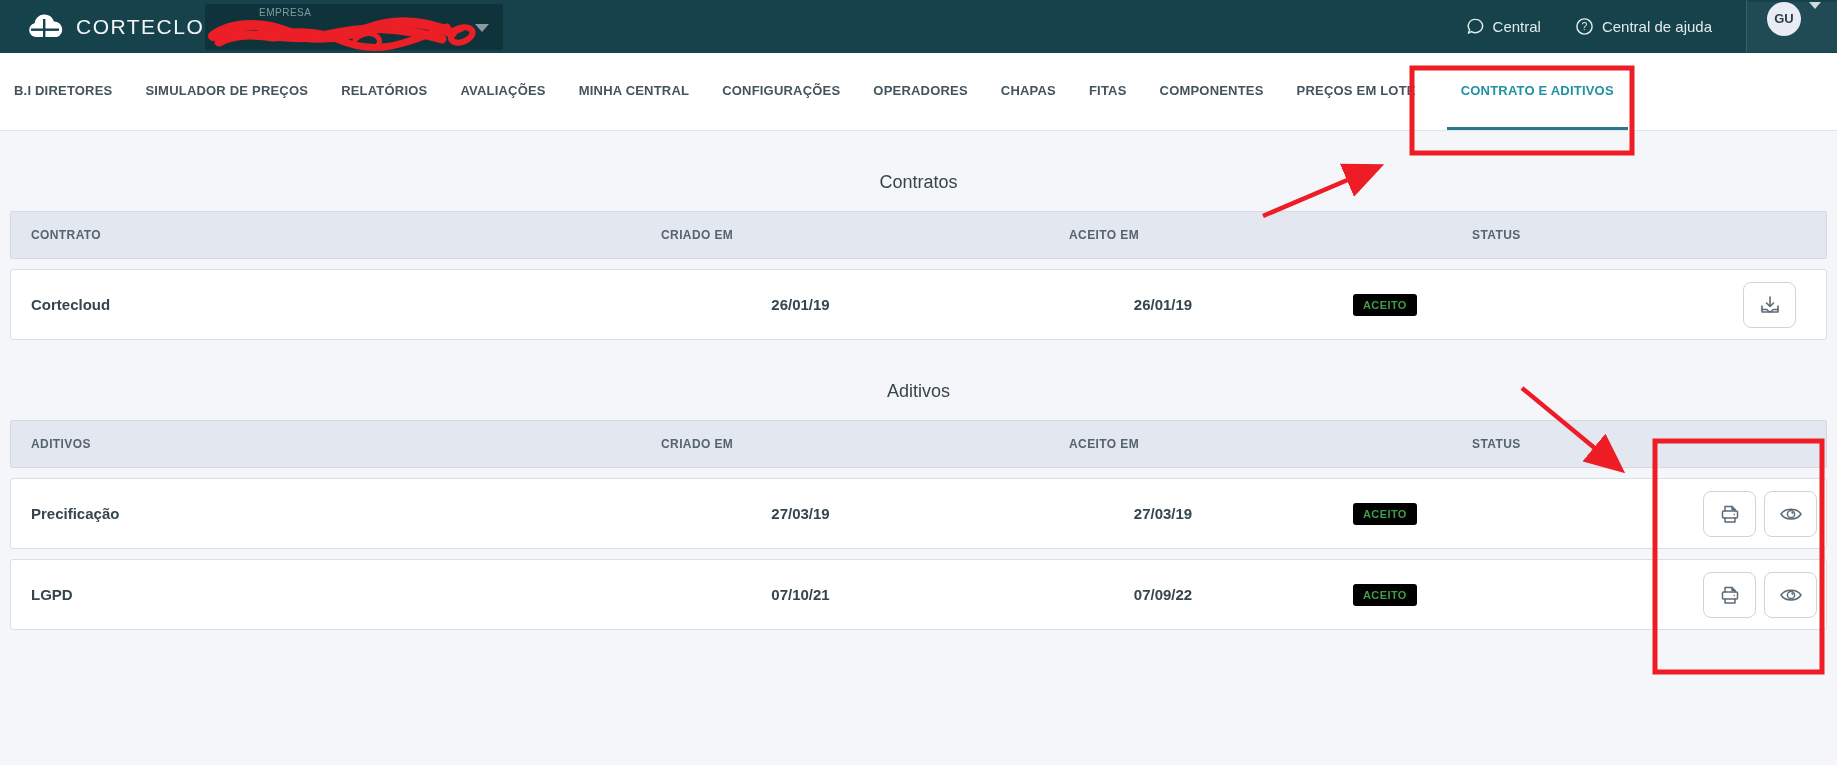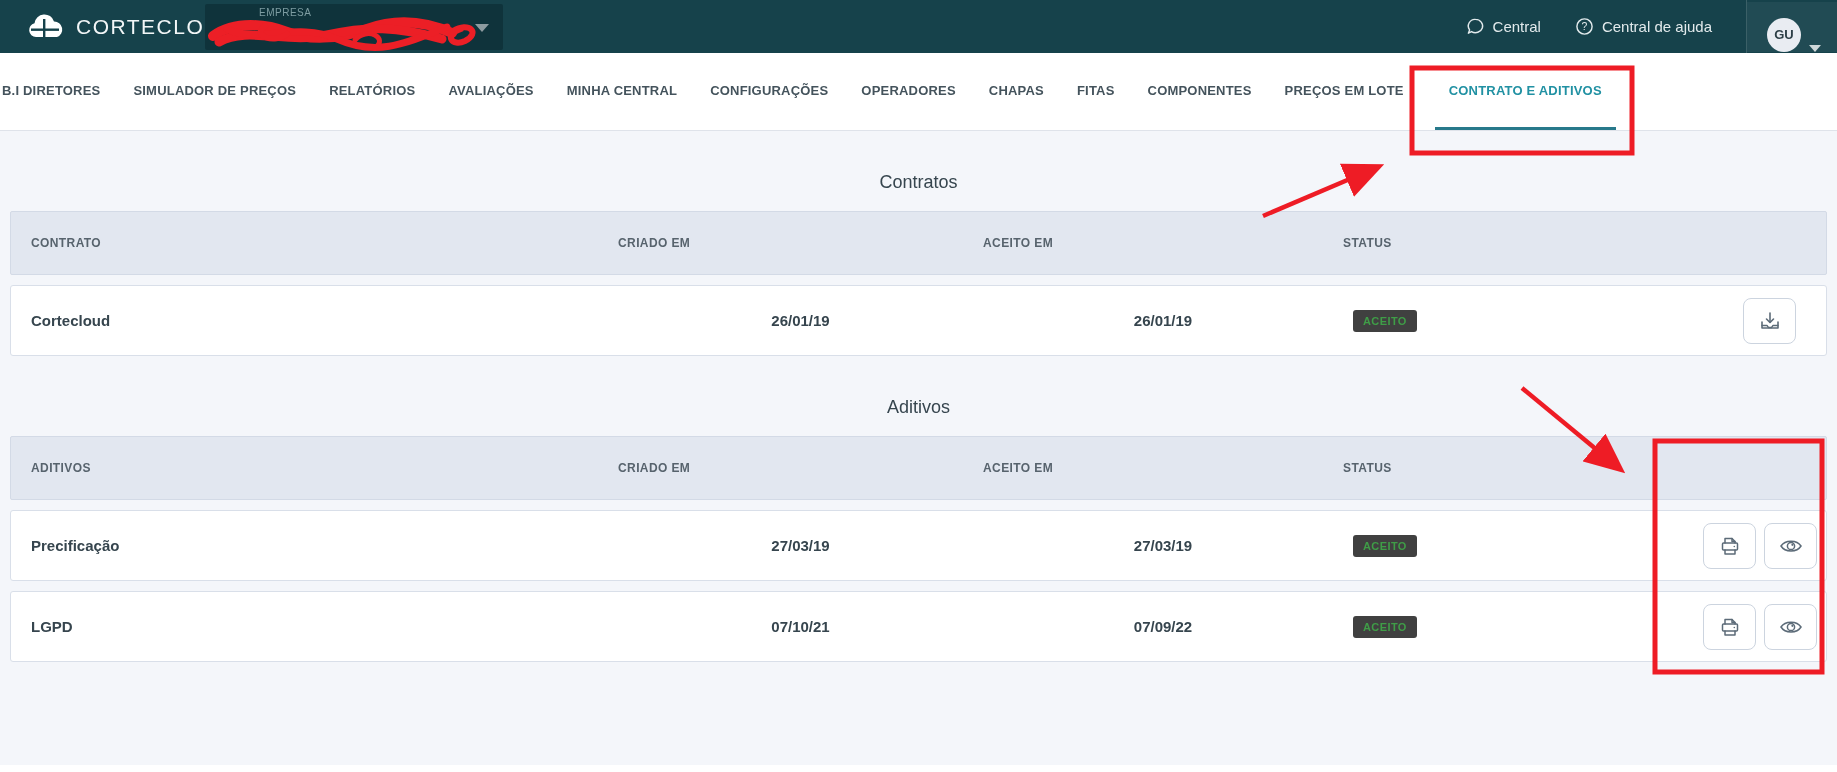--- a/index.html
+++ b/index.html
@@ -65,21 +65,21 @@
     color: #e2eaec;
     cursor: pointer;
     margin-right: 34px;
   }
   .top-link svg { margin-right: 8px; }
   .topbar-divider {
     width: 1px; height: 53px;
     background: rgba(255,255,255,.16);
   }
   .avatar-wrap {
-    display: flex; align-items: flex-end;
+    display: flex; align-items: flex-start;
     padding: 0 16px 0 20px;
     height: 50px;
     background: rgba(255,255,255,.05);
     cursor: pointer;
   }
   .avatar {
     width: 34px; height: 34px; border-radius: 50%;
     background: #e9ecf2;
     color: #2e3f47;
     font-size: 13px; font-weight: bold;
@@ -93,21 +93,21 @@
     border-top: 7px solid #cfd8da;
   }
 
   
   .navbar {
     height: 78px;
     background: #ffffff;
     border-bottom: 1px solid #dfe3ea;
     display: flex;
     align-items: stretch;
-    padding-left: 0;
+    padding-left: 12px;
   }
   .nav-tab {
     display: flex; align-items: center;
     margin-right: 29px;
     font-size: 13px;
     font-weight: bold;
     letter-spacing: .2px;
     color: #44535c;
     cursor: pointer;
     white-space: nowrap;
@@ -131,24 +131,25 @@
     line-height: 22px;
     text-align: center;
   }
   .tbl-head, .tbl-row {
     display: grid;
     grid-template-columns: 607px 365px 360px 360px 1fr;
     align-items: center;
   }
   .tbl-head {
     margin-top: 18px;
-    height: 64px;
+    height: 48px;
     background: #e2e7f0;
     border: 1px solid #d3dae6;
     border-radius: 2px;
+    gap: 43px;
   }
   .tbl-head .th {
     font-size: 12px;
     font-weight: bold;
     letter-spacing: .4px;
     color: #57636d;
   }
   .tbl-row {
     margin-top: 10px;
     height: 71px;
@@ -163,21 +164,21 @@
     color: #36454e;
   }
   .cell-date {
     font-size: 15px;
     font-weight: bold;
     color: #36454e;
     text-align: center;
   }
   .status-badge {
     display: inline-block;
-    background: #404040;
+    background: #000000;
     color: #3f9d47;
     font-size: 11px;
     font-weight: bold;
     letter-spacing: .4px;
     padding: 5px 10px;
     border-radius: 3px;
   }
   .cell-status { padding-left: 10px; }
   .cell-actions {
     display: flex;

